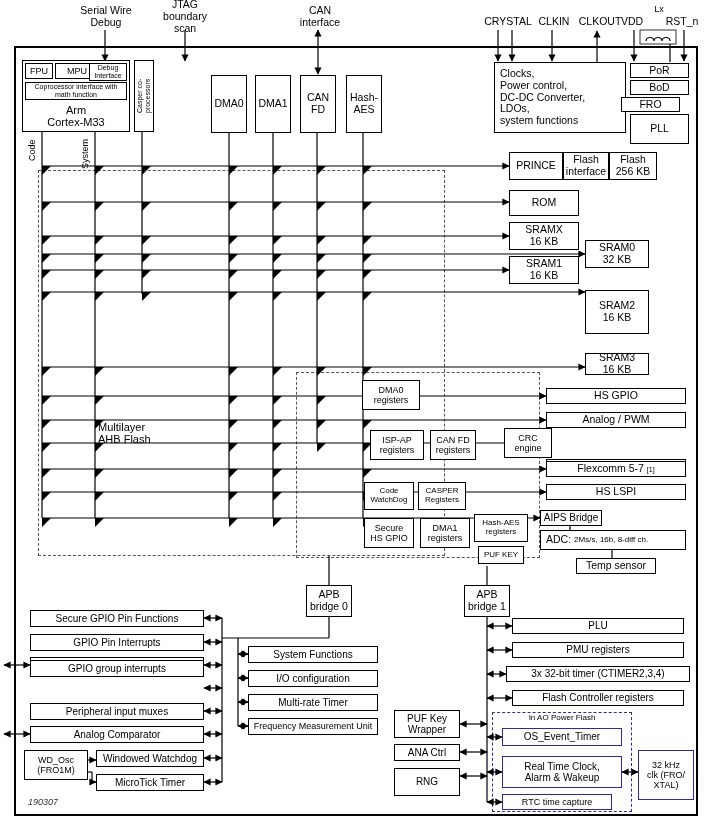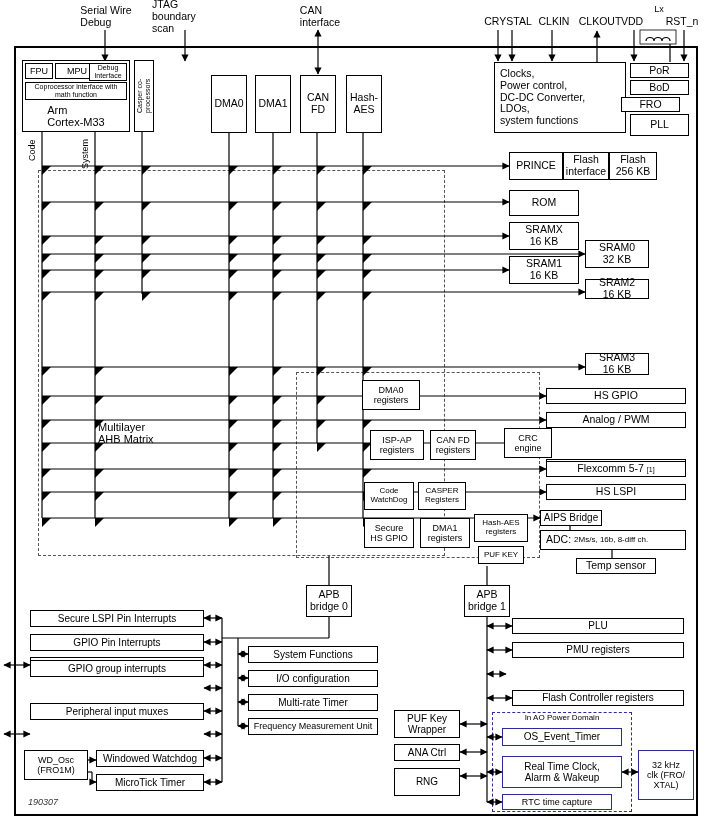--- a/index.html
+++ b/index.html
@@ -5,21 +5,21 @@
   html,body{margin:0;padding:0;background:#fff;}
   #stage{position:relative;width:713px;height:824px;background:#fff;
          font-family:"Liberation Sans",sans-serif;color:#000;overflow:hidden;}
   .main{position:absolute;left:14px;top:46px;width:684px;height:770px;
         border:2px solid #000;z-index:0;box-sizing:border-box;}
   .box{position:absolute;border:1px solid #000;background:#fff;box-sizing:border-box;
        display:flex;align-items:center;justify-content:center;gap:3px;
        text-align:center;white-space:pre-line;font-size:10.5px;line-height:1.12;
        z-index:3;padding:1px;}
   .lbl{position:absolute;display:flex;align-items:center;justify-content:center;
-       white-space:pre-line;font-size:10.5px;line-height:1.12;z-index:3;}
+       text-align:center;white-space:pre-line;font-size:10.5px;line-height:1.12;z-index:3;}
   .left{justify-content:flex-start;text-align:left;padding-left:5px;}
   .vert{writing-mode:vertical-rl;transform:rotate(180deg);}
   .f7{font-size:7px;}.f8{font-size:8px;}.f9{font-size:9px;}.f10{font-size:10px;}
   .f11{font-size:11px;}
   .dash{position:absolute;border:1px dashed #555;z-index:1;box-sizing:border-box;background:transparent;}
   .aodash{border:1.5px dashed #2b2b9b;}
   .blue{border-color:#2b2b9b;}
   .ital{font-style:italic;color:#333;}
   sup{font-size:7px;line-height:1;}
   #wires{position:absolute;left:0;top:0;z-index:2;}
@@ -229,41 +229,41 @@
 AES</div>
 
   <div class="box left" style="left:494px;top:62px;width:132px;height:71px">Clocks,
 Power control,
 DC-DC Converter,
 LDOs,
 system functions</div>
   <div class="box" style="left:630px;top:63px;width:59px;height:15px">PoR</div>
   <div class="box" style="left:630px;top:80px;width:59px;height:15px">BoD</div>
   <div class="box" style="left:621px;top:97px;width:59px;height:15px">FRO</div>
-  <div class="box" style="left:630px;top:114px;width:59px;height:22px">PLL</div>
+  <div class="box" style="left:630px;top:114px;width:59px;height:30px">PLL</div>
 
   <div class="box" style="left:509px;top:152px;width:54px;height:28px">PRINCE</div>
   <div class="box" style="left:563px;top:152px;width:46px;height:28px">Flash
 interface</div>
   <div class="box" style="left:609px;top:152px;width:48px;height:28px">Flash
 256 KB</div>
   <div class="box" style="left:509px;top:190px;width:70px;height:26px">ROM</div>
   <div class="box" style="left:509px;top:222px;width:70px;height:28px">SRAMX
 16 KB</div>
   <div class="box" style="left:585px;top:240px;width:64px;height:28px">SRAM0
 32 KB</div>
   <div class="box" style="left:509px;top:256px;width:70px;height:28px">SRAM1
 16 KB</div>
-  <div class="box" style="left:585px;top:279px;width:64px;height:20px">SRAM2
+  <div class="box" style="left:585px;top:290px;width:64px;height:44px">SRAM2
 16 KB</div>
   <div class="box" style="left:585px;top:353px;width:64px;height:22px">SRAM3
 16 KB</div>
 
   <div class="lbl f11" style="left:98px;top:418px;width:86px;height:30px;justify-content:flex-start;text-align:left">Multilayer
-AHB Matrix</div>
+AHB Flash</div>
 
   <div class="box f9" style="left:362px;top:380px;width:58px;height:30px">DMA0
 registers</div>
   <div class="box f9" style="left:370px;top:430px;width:54px;height:30px">ISP-AP
 registers</div>
   <div class="box f9" style="left:430px;top:430px;width:46px;height:30px">CAN FD
 registers</div>
   <div class="box f9" style="left:504px;top:428px;width:48px;height:30px">CRC
 engine</div>
   <div class="box f8" style="left:364px;top:482px;width:50px;height:28px">Code
@@ -285,46 +285,48 @@
   <div class="box" style="left:546px;top:484px;width:140px;height:16px">HS LSPI</div>
   <div class="box f10" style="left:540px;top:510px;width:62px;height:16px">AIPS Bridge</div>
   <div class="box left" style="left:540px;top:530px;width:146px;height:20px"><span>ADC:</span><span class="f8">2Ms/s, 16b, 8-diff ch.</span></div>
   <div class="box" style="left:576px;top:558px;width:80px;height:16px">Temp sensor</div>
 
   <div class="box" style="left:306px;top:585px;width:46px;height:32px">APB
 bridge 0</div>
   <div class="box" style="left:464px;top:585px;width:46px;height:32px">APB
 bridge 1</div>
 
-  <div class="box f10" style="left:30px;top:610px;width:174px;height:17px">Secure LSPI Pin Interrupts</div>
+  <div class="box f10" style="left:30px;top:610px;width:174px;height:17px">Secure GPIO Pin Functions</div>
   <div class="box f10" style="left:30px;top:634px;width:174px;height:17px">GPIO Pin Interrupts</div>
   <div class="box f10" style="left:30px;top:657px;width:174px;height:17px">2x 32-bit timer (CTIMER0, 1)</div>
   <div class="box f10" style="left:30px;top:660px;width:174px;height:17px">GPIO group interrupts</div>
   <div class="box f10" style="left:30px;top:703px;width:174px;height:17px">Peripheral input muxes</div>
+  <div class="box f10" style="left:30px;top:726px;width:174px;height:17px">Analog Comparator</div>
   <div class="box f9" style="left:24px;top:750px;width:64px;height:30px">WD_Osc
 (FRO1M)</div>
   <div class="box f10" style="left:96px;top:750px;width:108px;height:17px">Windowed Watchdog</div>
   <div class="box f10" style="left:96px;top:774px;width:108px;height:17px">MicroTick Timer</div>
 
   <div class="box f10" style="left:248px;top:646px;width:130px;height:17px">System Functions</div>
   <div class="box f10" style="left:248px;top:670px;width:130px;height:17px">I/O configuration</div>
   <div class="box f10" style="left:248px;top:694px;width:130px;height:17px">Multi-rate Timer</div>
   <div class="box f9" style="left:248px;top:718px;width:130px;height:17px">Frequency Measurement Unit</div>
 
   <div class="box f10" style="left:394px;top:710px;width:66px;height:28px">PUF Key
 Wrapper</div>
   <div class="box f10" style="left:394px;top:744px;width:66px;height:17px">ANA Ctrl</div>
   <div class="box f10" style="left:394px;top:768px;width:66px;height:28px">RNG</div>
 
   <div class="box f10" style="left:512px;top:618px;width:172px;height:16px">PLU</div>
   <div class="box f10" style="left:512px;top:642px;width:172px;height:16px">PMU registers</div>
+  <div class="box f10" style="left:506px;top:666px;width:184px;height:16px">3x 32-bit timer (CTIMER2,3,4)</div>
   <div class="box f10" style="left:512px;top:690px;width:172px;height:16px">Flash Controller registers</div>
 
   <div class="dash aodash" style="left:492px;top:712px;width:140px;height:100px"></div>
-  <div class="lbl f8" style="left:496px;top:713px;width:132px;height:11px">In AO Power Domain</div>
+  <div class="lbl f8" style="left:496px;top:713px;width:132px;height:11px">In AO Power Flash</div>
   <div class="box f10 blue" style="left:502px;top:728px;width:120px;height:18px">OS_Event_Timer</div>
   <div class="box f10 blue" style="left:502px;top:756px;width:120px;height:32px">Real Time Clock,
 Alarm &amp; Wakeup</div>
   <div class="box f9 blue" style="left:502px;top:794px;width:110px;height:16px">RTC time capture</div>
   <div class="box f9 blue" style="left:638px;top:750px;width:56px;height:50px">32 kHz
 clk (FRO/
 XTAL)</div>
 
   <div class="lbl f9 ital" style="left:18px;top:796px;width:50px;height:12px">190307</div>
 </div>

